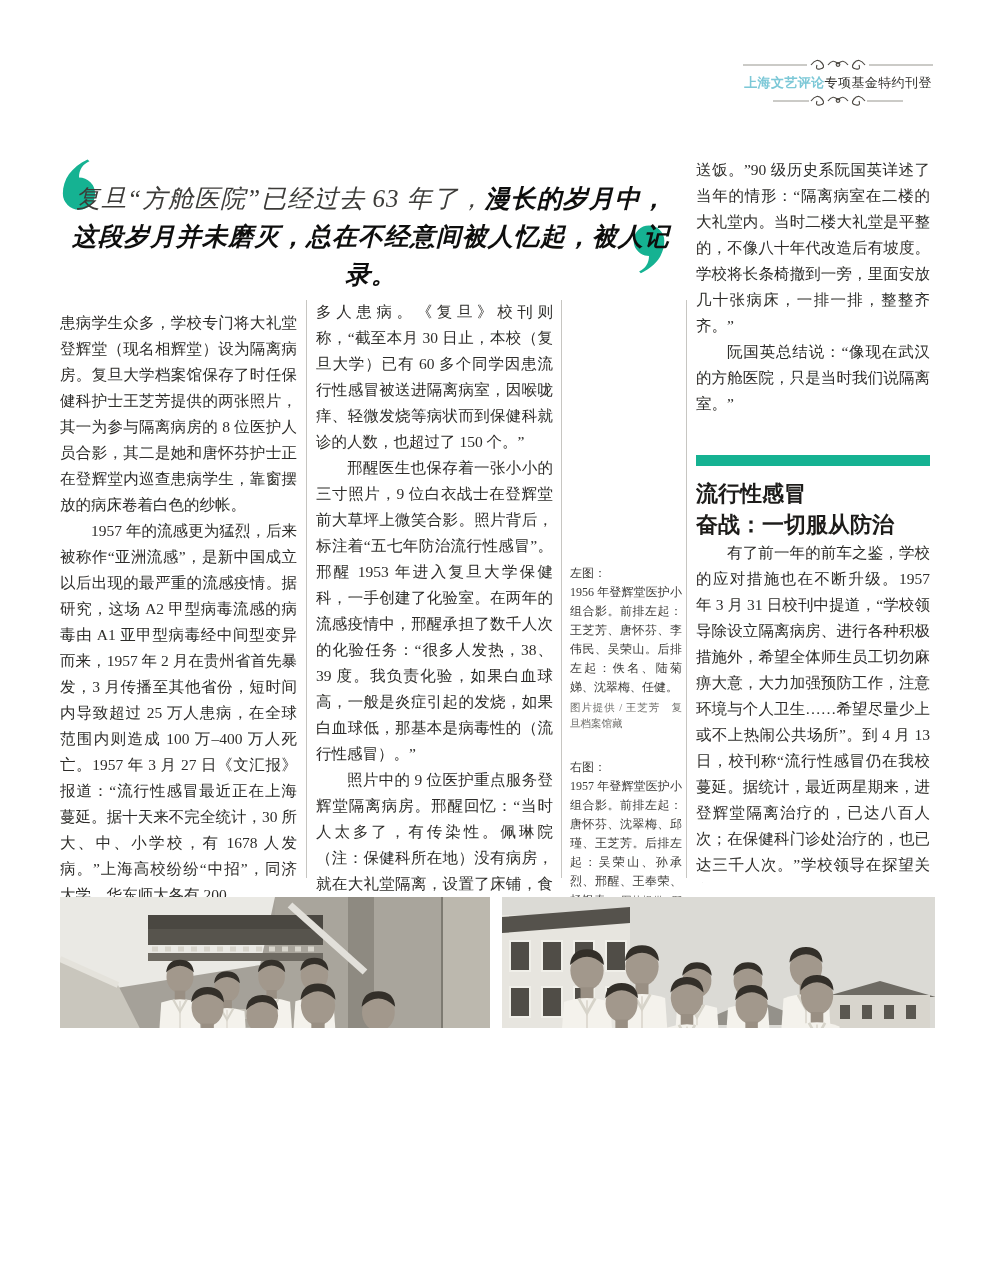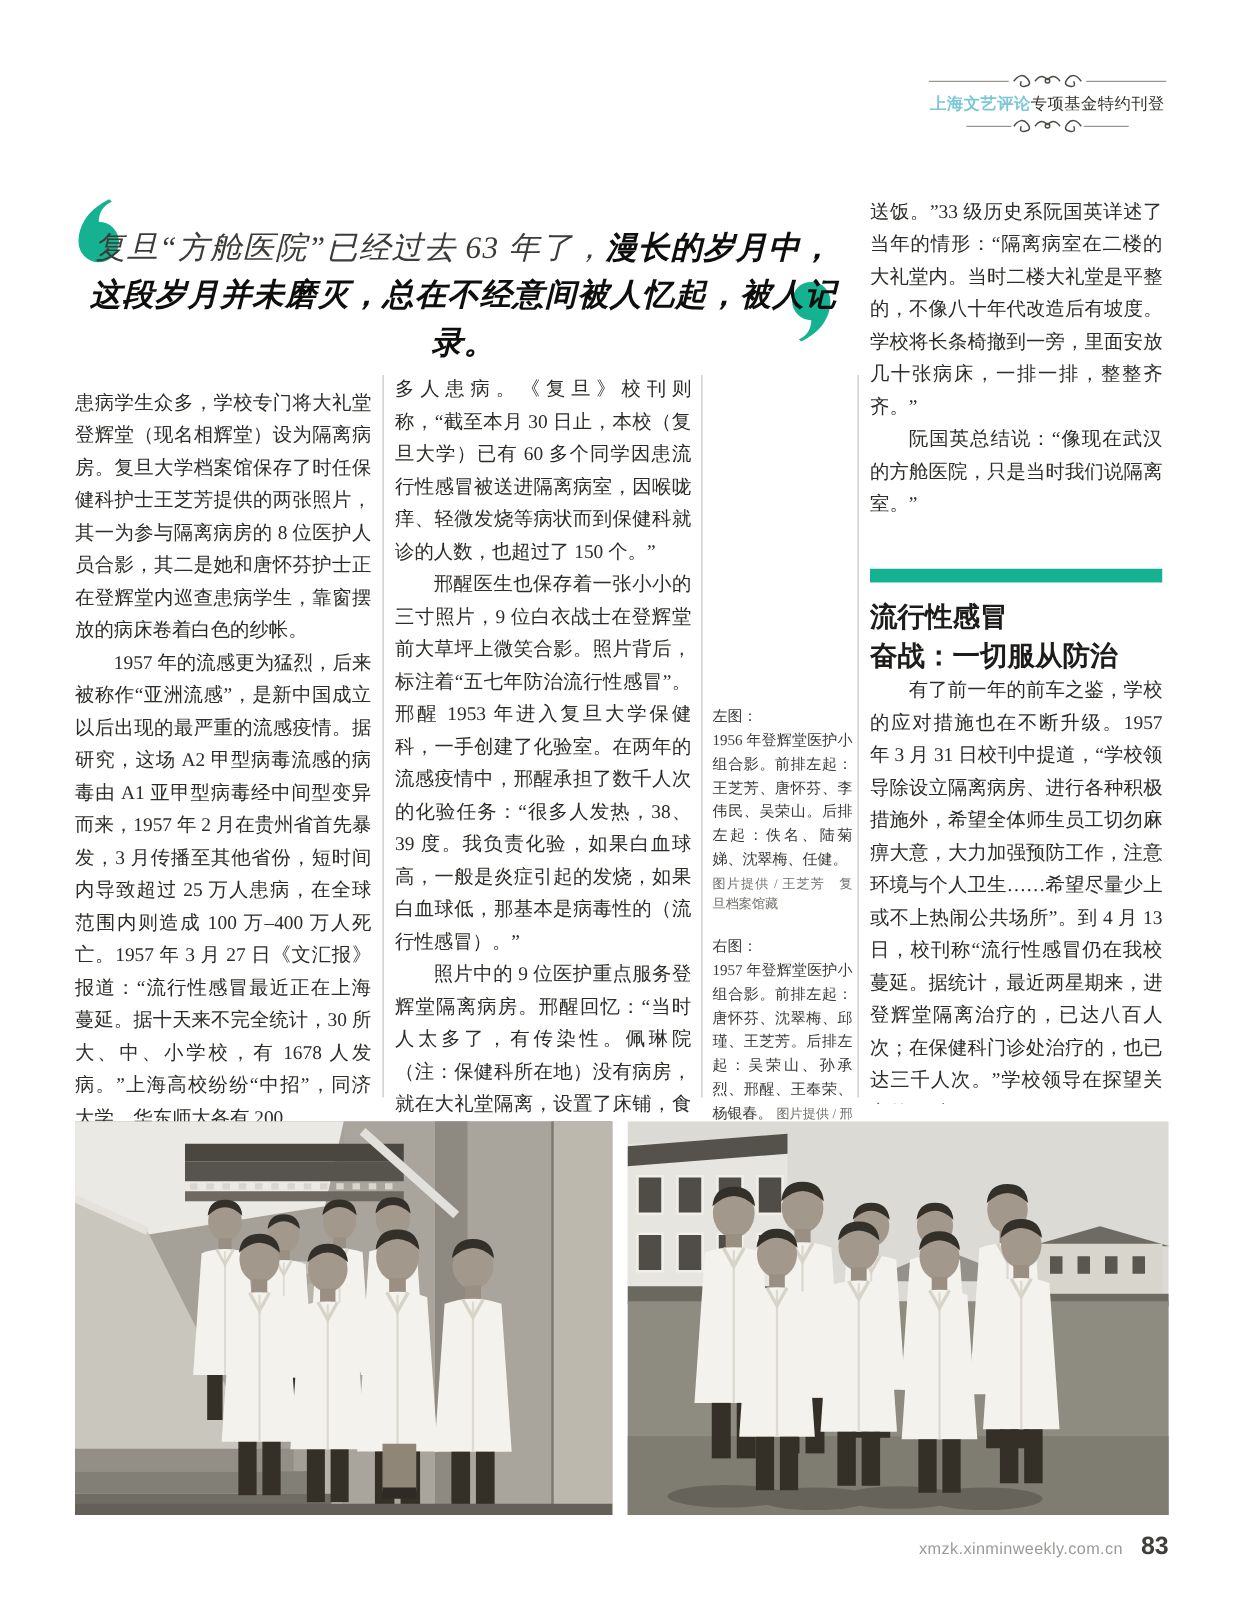--- a/index.html
+++ b/index.html
@@ -1,17 +1,17 @@
 <!DOCTYPE html>
 <html><head>
 <meta charset="utf-8">
 <style>
   html,body { margin:0; padding:0; background:#ffffff; }
   .page {
-    position:relative; width:988px; height:1280px; background:#ffffff;
+    position:relative; width:988px; height:1028px; background:#ffffff;
     font-family:"Liberation Serif","DejaVu Serif",serif; color:#2e2d2b;
     overflow:hidden;
     border-radius:29px;
   }
 
   
   .masthead { position:absolute; left:742px; top:58px; width:192px; text-align:center; }
   .masthead svg { display:block; margin:0 auto; }
   .m-title { font-size:13px; letter-spacing:.4px; white-space:nowrap; line-height:22px; }
   .m-hl { color:#7cc8d7; font-weight:bold; }
@@ -36,21 +36,21 @@
   #vdiv1 { left:306px; } #vdiv2 { left:561px; } #vdiv3 { left:686px; }
 
   
   .sec-bar { height:11px; background:#15b292; margin:38px 0 12px 0; }
   .sec-title { font-size:22px; line-height:31px; font-weight:700; color:#1d1c1a; text-align:left; text-indent:0; }
   .sec-gap { margin-top:12px; }
 
   
   .captions { position:absolute; left:570px; top:564px; width:112px;
               font-size:12px; line-height:19px; color:#3b3a37; text-align:justify; }
-  .cap-block2 { margin-top:16px; }
+  .cap-block2 { margin-top:26px; }
   .cap-label { display:block; }
   .cap-credit { font-size:10.5px; line-height:16px; color:#6e6d69;
                 font-family:Liberation Serif, serif; }
   .cap-credit-block { display:block; margin-top:3px; }
 
   
   .photo { position:absolute; top:897px; height:315px; }
   #photoL { left:60px;  width:430px; }
   #photoR { left:502px; width:433px; }
   .photo svg { display:block; }
@@ -126,21 +126,21 @@
     <p class="ind">1957 年的流感更为猛烈，后来被称作“亚洲流感”，是新中国成立以后出现的最严重的流感疫情。据研究，这场 A2 甲型病毒流感的病毒由 A1 亚甲型病毒经中间型变异而来，1957 年 2 月在贵州省首先暴发，3 月传播至其他省份，短时间内导致超过 25 万人患病，在全球范围内则造成 100 万–400 万人死亡。1957 年 3 月 27 日《文汇报》报道：“流行性感冒最近正在上海蔓延。据十天来不完全统计，30 所大、中、小学校，有 1678 人发病。”上海高校纷纷“中招”，同济大学、华东师大各有 200</p>
   </div>
 
   <div class="col" id="col2">
     <p>多人患病。《复旦》校刊则称，“截至本月 30 日止，本校（复旦大学）已有 60 多个同学因患流行性感冒被送进隔离病室，因喉咙痒、轻微发烧等病状而到保健科就诊的人数，也超过了 150 个。”</p>
     <p class="ind">邢醒医生也保存着一张小小的三寸照片，9 位白衣战士在登辉堂前大草坪上微笑合影。照片背后，标注着“五七年防治流行性感冒”。邢醒 1953 年进入复旦大学保健科，一手创建了化验室。在两年的流感疫情中，邢醒承担了数千人次的化验任务：“很多人发热，38、39 度。我负责化验，如果白血球高，一般是炎症引起的发烧，如果白血球低，那基本是病毒性的（流行性感冒）。”</p>
     <p class="ind">照片中的 9 位医护重点服务登辉堂隔离病房。邢醒回忆：“当时人太多了，有传染性。佩琳院（注：保健科所在地）没有病房，就在大礼堂隔离，设置了床铺，食堂负责</p>
   </div>
 
   <div class="col" id="col3">
-    <p>送饭。”33 级历史系阮国英详述了当年的情形：“隔离病室在二楼的大礼堂内。当时二楼大礼堂是平整的，不像八十年代改造后有坡度。学校将长条椅撤到一旁，里面安放几十张病床，一排一排，整整齐齐。”</p>
+    <p>送饭。”90 级历史系阮国英详述了当年的情形：“隔离病室在二楼的大礼堂内。当时二楼大礼堂是平整的，不像八十年代改造后有坡度。学校将长条椅撤到一旁，里面安放几十张病床，一排一排，整整齐齐。”</p>
     <p class="ind">阮国英总结说：“像现在武汉的方舱医院，只是当时我们说隔离室。”</p>
     <div class="sec-bar"></div>
     <div class="sec-title">流行性感冒</div>
     <div class="sec-title">奋战：一切服从防治</div>
     <p class="ind sec-gap">有了前一年的前车之鉴，学校的应对措施也在不断升级。1957 年 3 月 31 日校刊中提道，“学校领导除设立隔离病房、进行各种积极措施外，希望全体师生员工切勿麻痹大意，大力加强预防工作，注意环境与个人卫生……希望尽量少上或不上热闹公共场所”。到 4 月 13 日，校刊称“流行性感冒仍在我校蔓延。据统计，最近两星期来，进登辉堂隔离治疗的，已达八百人次；在保健科门诊处治疗的，也已达三千人次。”学校领导在探望关心的同时，</p>
   </div>
 
   <div class="captions">
     <div>
       <span class="cap-label">左图：</span>

